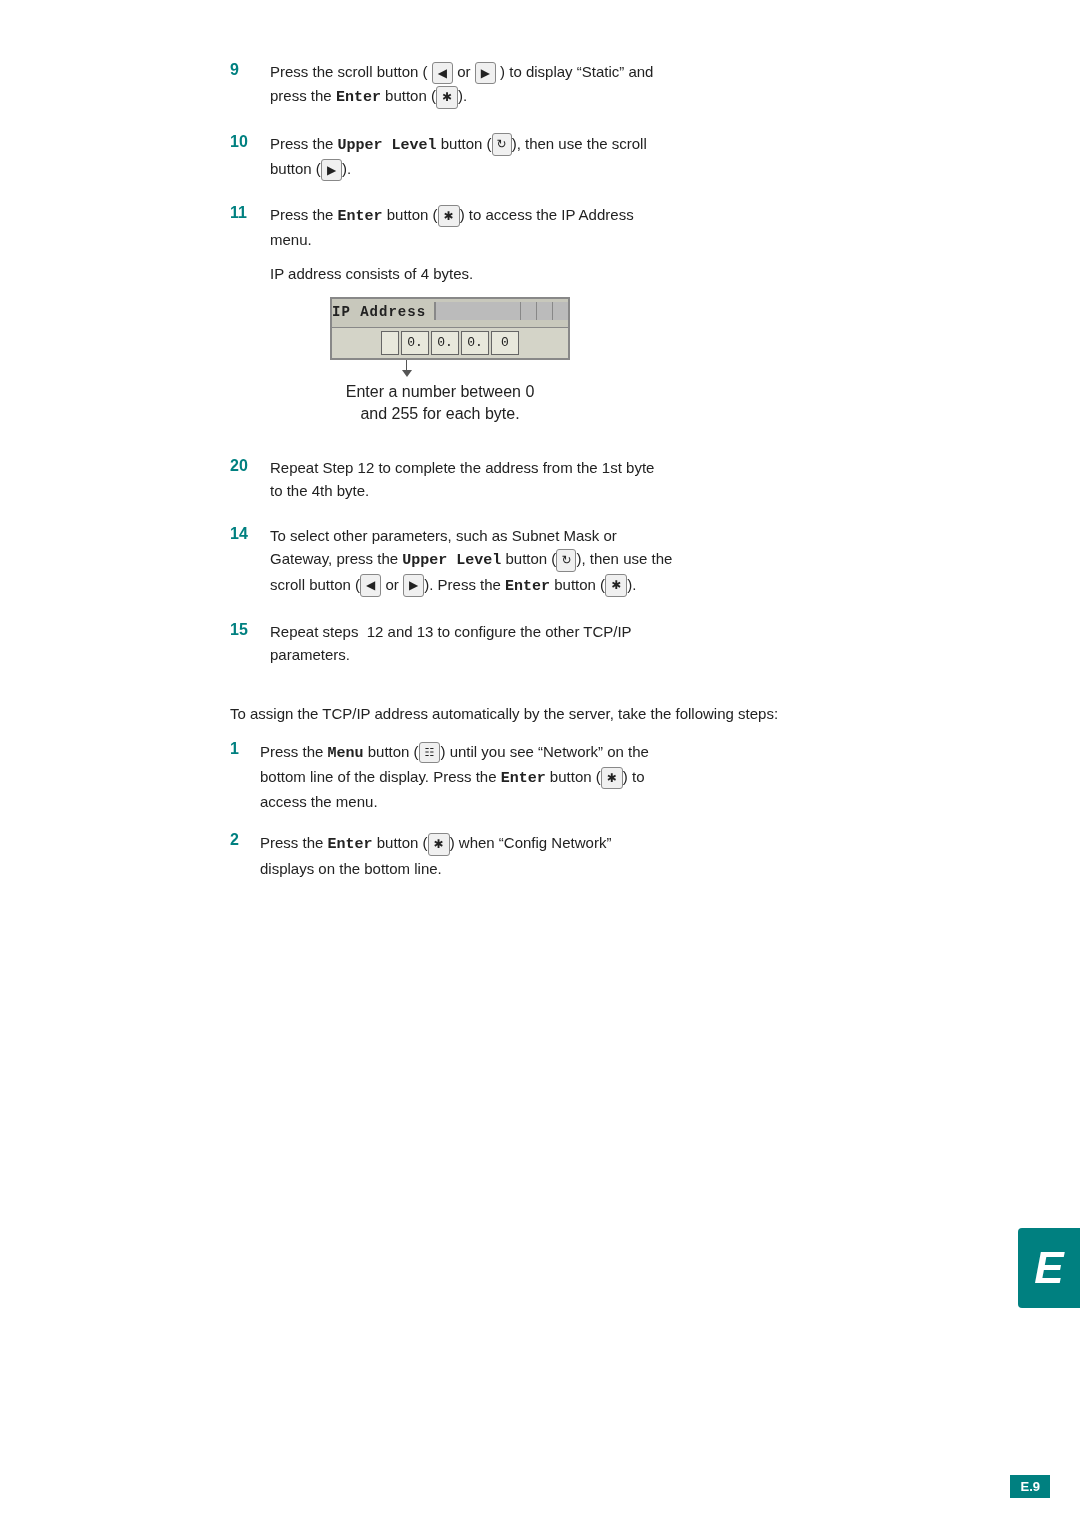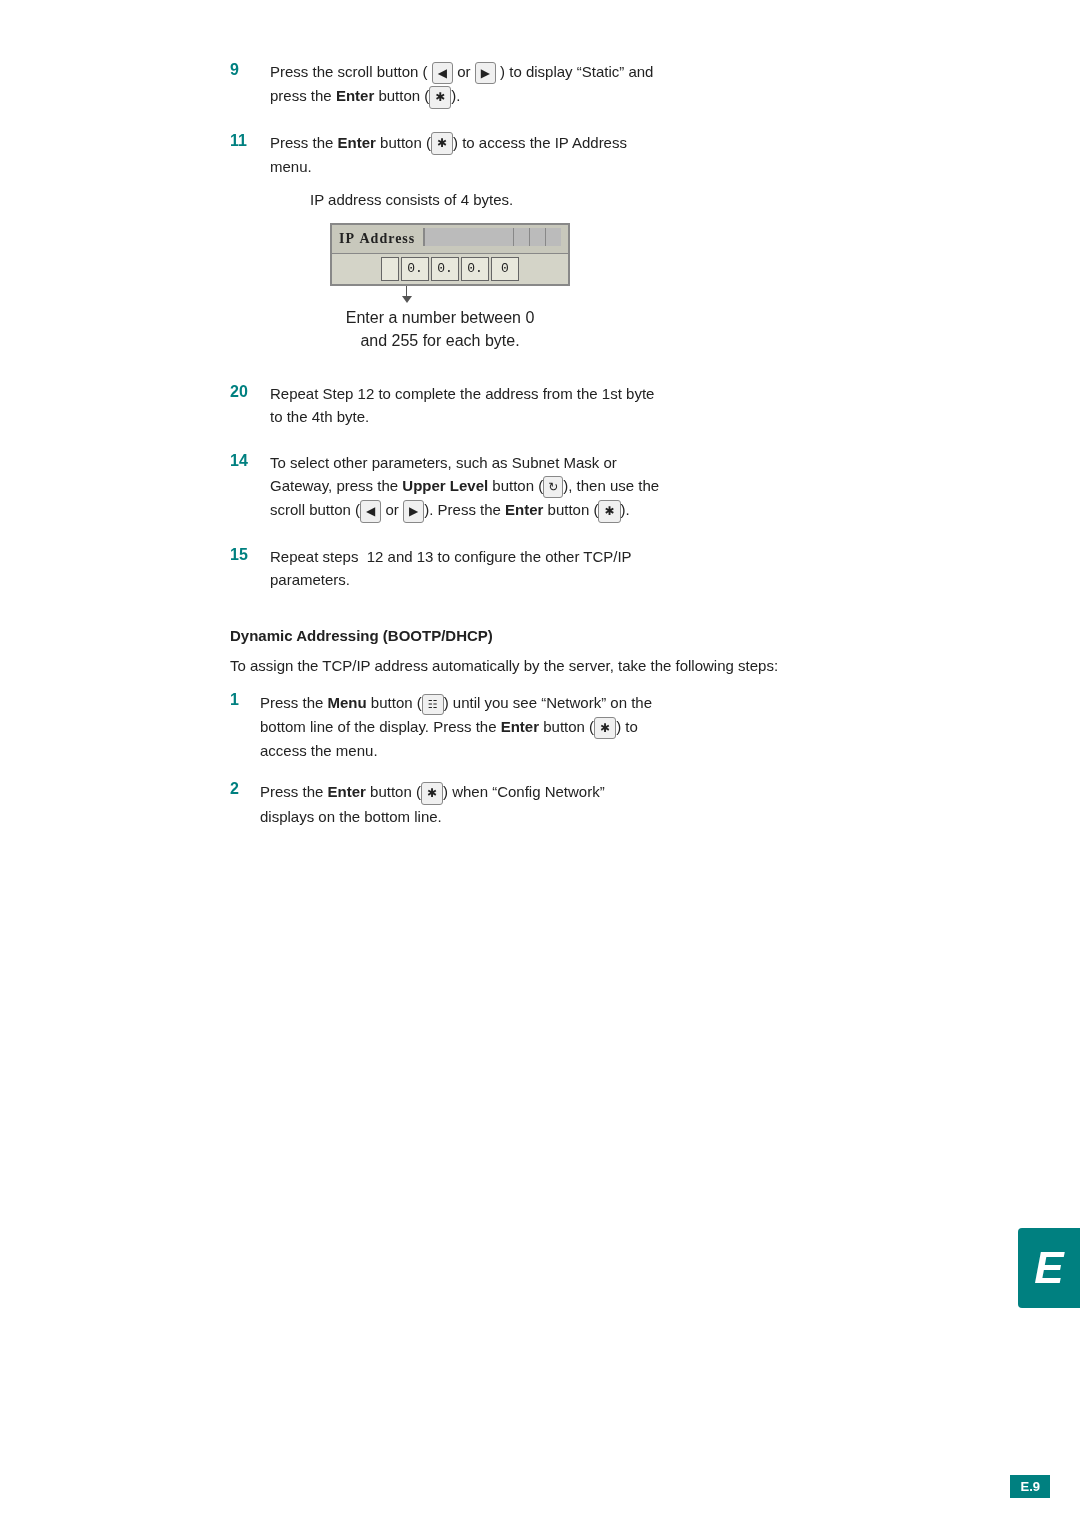--- a/index.html
+++ b/index.html
@@ -39,20 +39,21 @@
       font-size: 16px;
     }
 
     .step-content {
       flex: 1;
       line-height: 1.55;
     }
 
     strong {
       font-weight: bold;
+      font-family: Liberation Mono, monospace;
     }
 
     .icon-scroll-left {
       display: inline-block;
       border: 1px solid #888;
       border-radius: 3px;
       padding: 1px 5px;
       font-size: 12px;
       background: #f0f0f0;
       vertical-align: middle;
@@ -111,25 +112,24 @@
       background: #d4d4c8;
       padding: 0;
       width: 240px;
       font-family: 'Courier New', monospace;
       font-size: 14px;
     }
 
     .ip-screen-row1 {
       display: flex;
       border-bottom: 1px solid #888;
-      padding: 3px 7px;
+      padding: 3px 0;
       font-weight: bold;
       letter-spacing: 1px;
       background: #c8c8bc;
-      font-family: Liberation Serif, serif;
     }
 
     .ip-screen-row2 {
       display: flex;
       padding: 3px 6px;
       align-items: center;
       justify-content: center;
       gap: 2px;
     }
 
@@ -237,27 +237,34 @@
     <div class="step-content">
       Press the scroll button (
       <span class="icon-scroll-left">◀</span>
       or
       <span class="icon-scroll-right">▶</span>
       ) to display “Static” and<br>
       press the <strong>Enter</strong> button (<span class="icon-enter">✱</span>).
     </div>
   </div>
 
+  <div class="step-block">
+    <div class="step-number large">10</div>
+    <div class="step-content">
+      Press the <strong>Upper Level</strong> button (<span class="icon-upper">↻</span>), then use the scroll<br>
+      button (<span class="icon-scroll-right">▶</span>).
+    </div>
+  </div>
 
   <div class="step-block">
     <div class="step-number large">11</div>
     <div class="step-content">
       Press the <strong>Enter</strong> button (<span class="icon-enter">✱</span>) to access the IP Address<br>
       menu.
-      <div style="margin-top: 10px; margin-bottom:6px;margin-left:40px;">IP address consists of 4 bytes.</div>
+      <div style="margin-top: 10px; margin-bottom:6px;">IP address consists of 4 bytes.</div>
       
       <div class="ip-diagram-area">
         <div class="ip-screen-wrapper">
           <div class="ip-screen">
             <div class="ip-screen-row1">
               <span>IP</span>
               &nbsp;
               <span>Address</span>
               <span style="flex:1; border-left:2px solid #888; margin-left:8px; display:inline-block; height:18px; background:#bbb; min-width:20px;"></span>
               <span style="display:inline-block; width:16px; background:#bbb; border-left:1px solid #888; height:18px;"></span>
@@ -303,21 +310,20 @@
 
   <div class="step-block">
     <div class="step-number large">15</div>
     <div class="step-content">
       Repeat steps&nbsp; 12 and 13 to configure the other TCP/IP<br>
       parameters.
     </div>
   </div>
 
   <div style="margin-top: 36px;">
-    <div class="section-title">Dynamic Addressing (BOOTP/DHCP)</div>
     <div class="section-intro">To assign the TCP/IP address automatically by the server, take the following steps:</div>
 
     <div class="small-step-block">
       <div class="small-step-number">1</div>
       <div class="small-step-content">
         Press the <strong>Menu</strong> button (<span class="icon-menu">☷</span>) until you see “Network” on the<br>
         bottom line of the display. Press the <strong>Enter</strong> button (<span class="icon-enter">✱</span>) to<br>
         access the menu.
       </div>
     </div>

